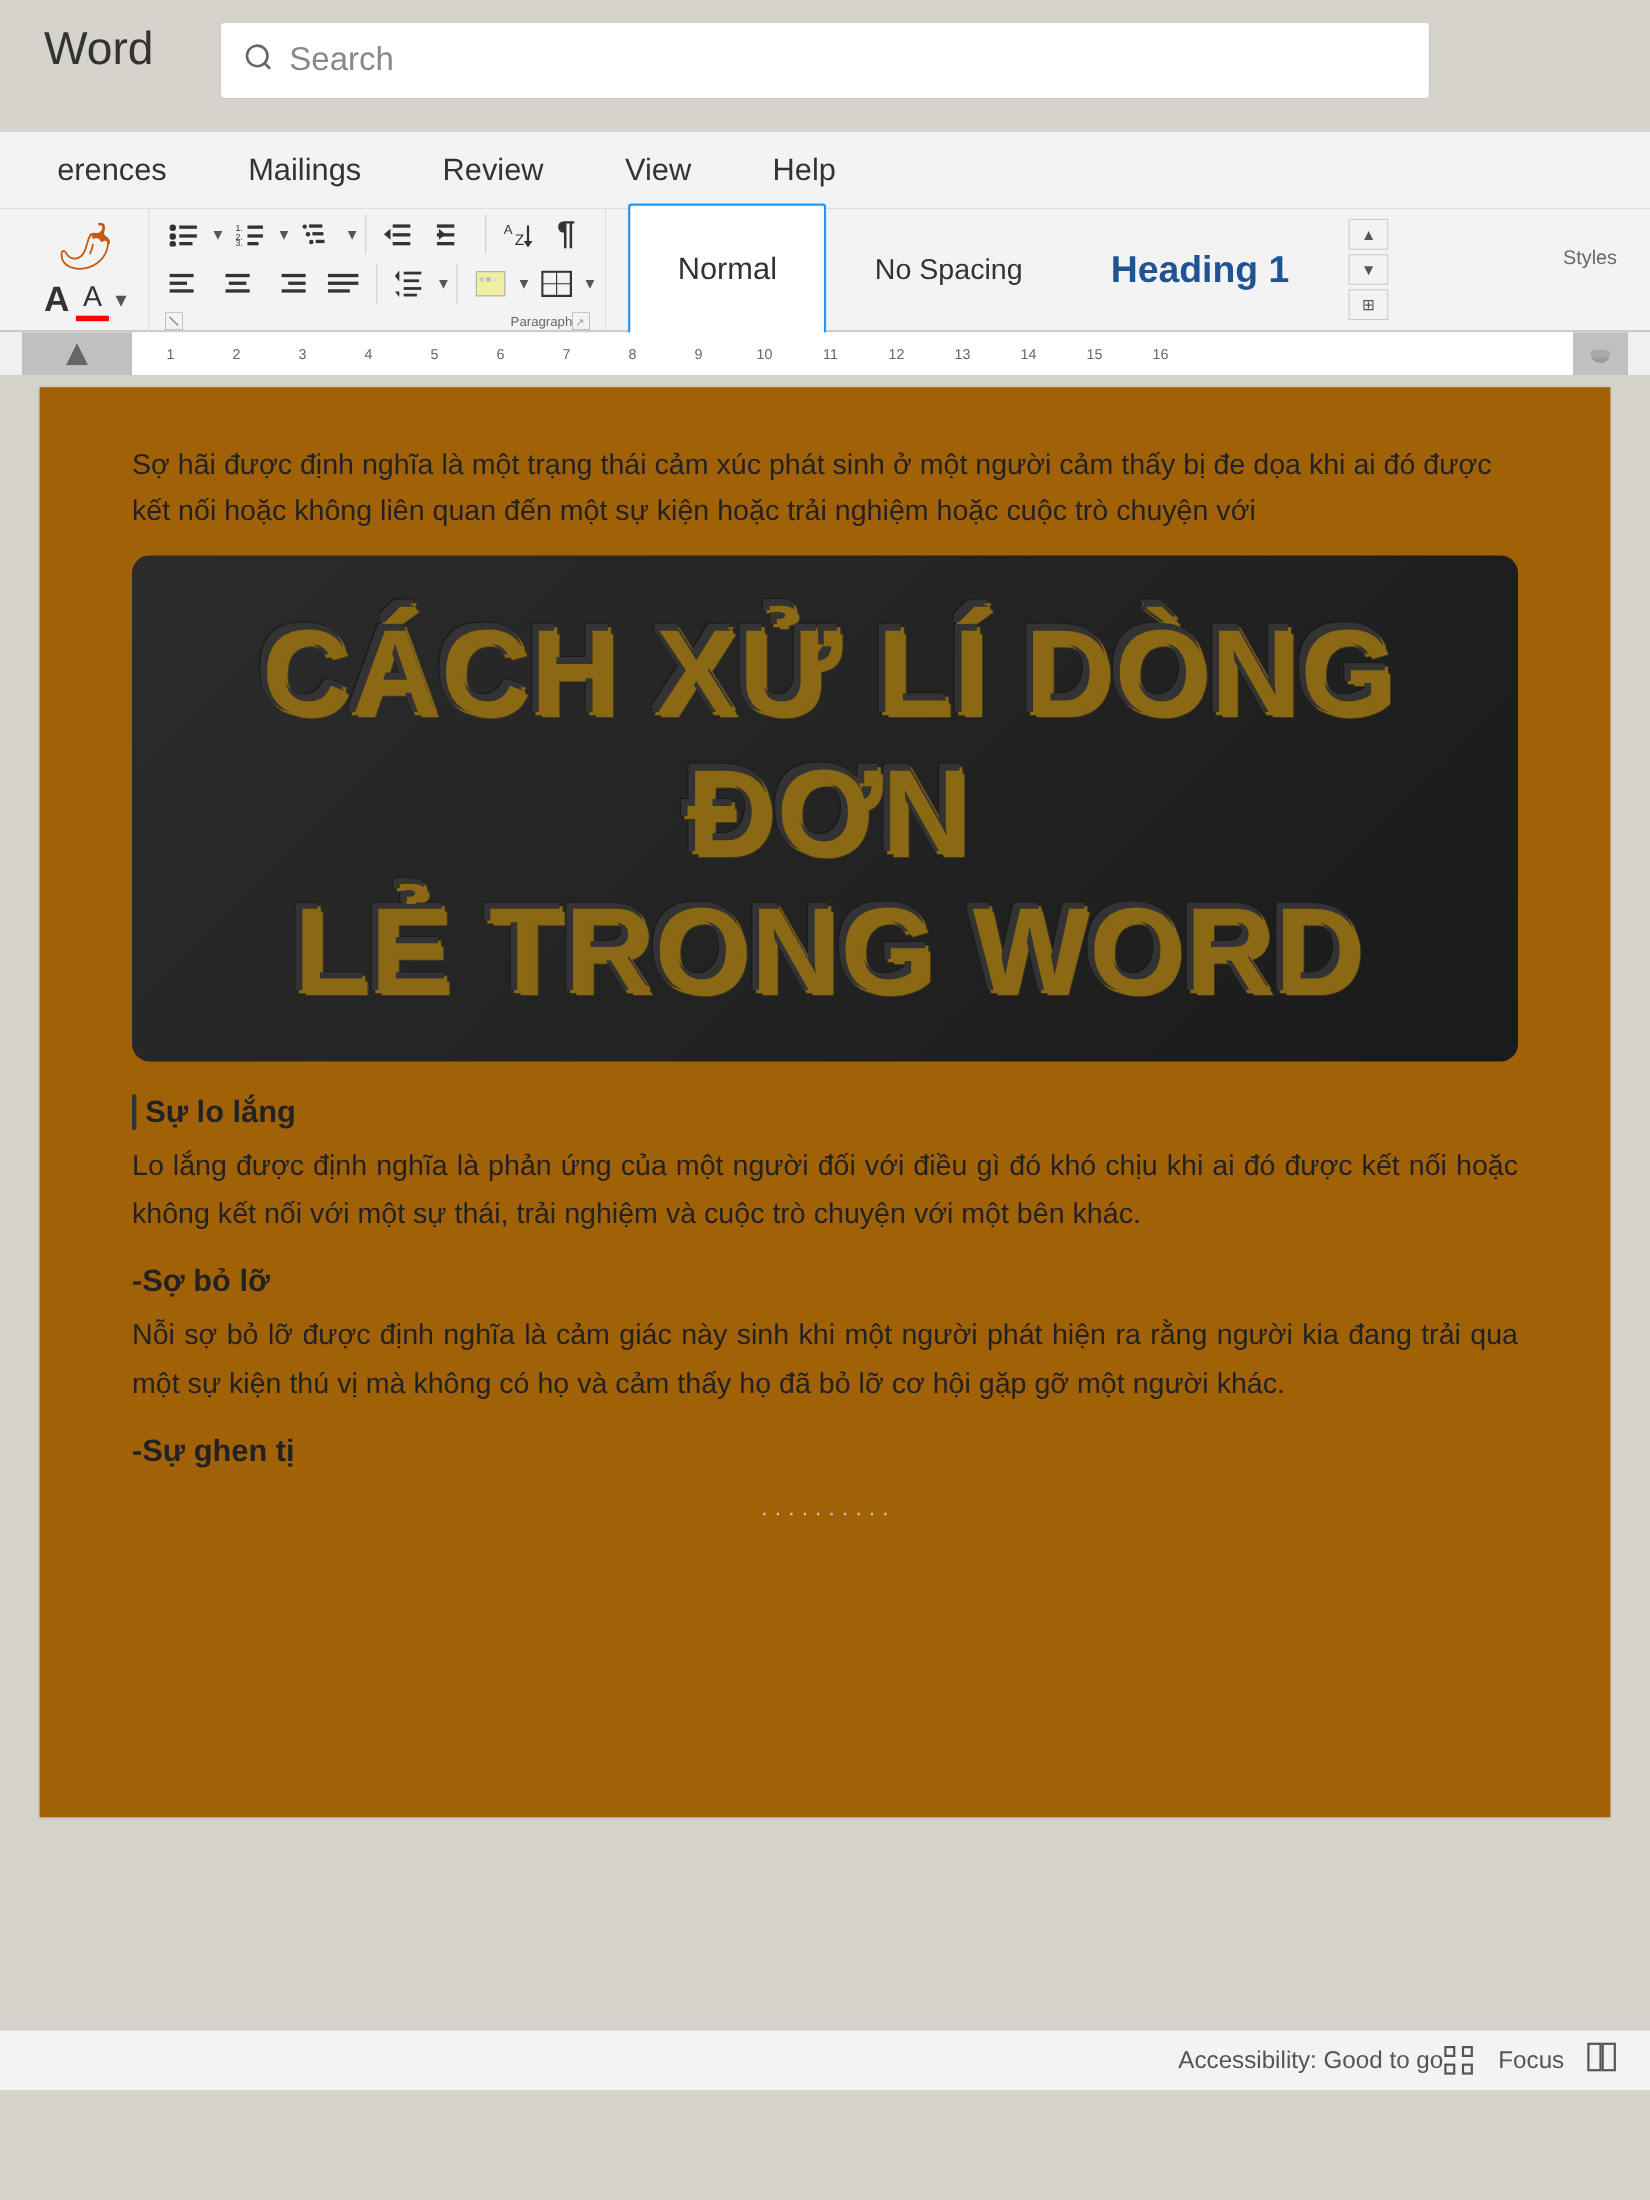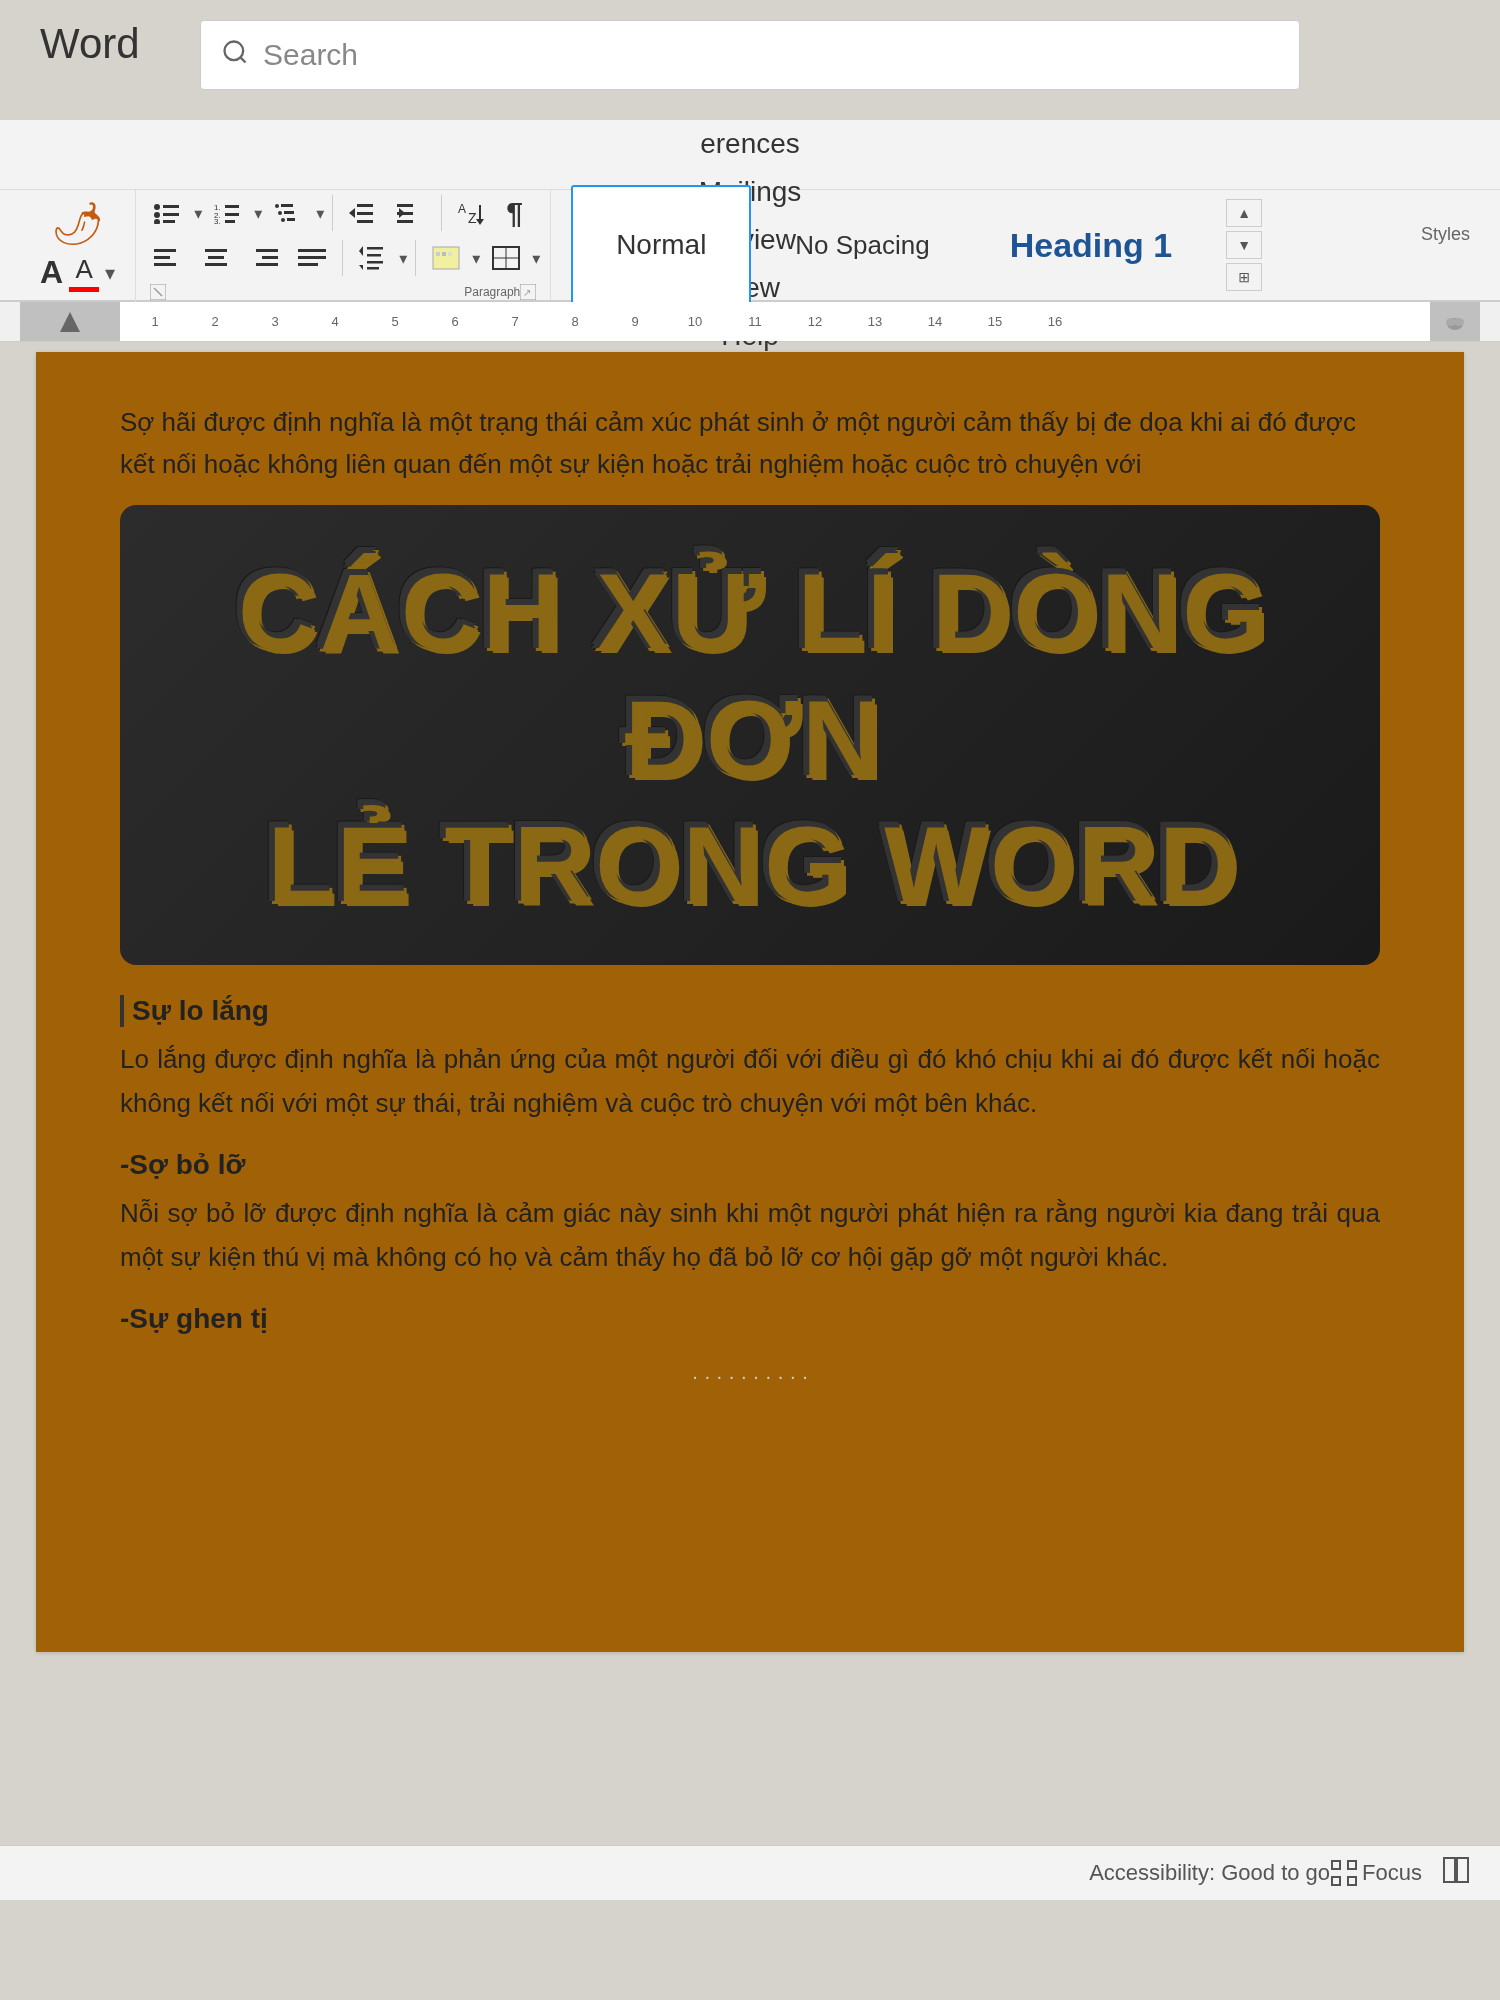--- a/index.html
+++ b/index.html
@@ -52,21 +52,21 @@
     }
 
     
     .menu-bar {
       background: #f3f3f3;
       height: 70px;
       display: flex;
       align-items: center;
       padding: 0 40px;
       border-bottom: 1px solid #ddd;
-      flex-direction: column;
+      gap: 50px;
     }
 
     .menu-item {
       font-size: 28px;
       color: #333;
       cursor: pointer;
       padding: 8px 12px;
     }
 
     .ribbon-btn {
@@ -287,21 +287,21 @@
       display: flex;
       align-items: center;
       gap: 20px;
       font-size: 22px;
       color: #555;
     }
 
     .focus-btn {
       display: flex;
       align-items: center;
-      gap: 4px;
+      gap: 22px;
       cursor: pointer;
     }
 
     
     .bottom-area {
       background: #d6d3cc;
       position: fixed;
       bottom: 0;
       width: 100%;
       height: 100px;

